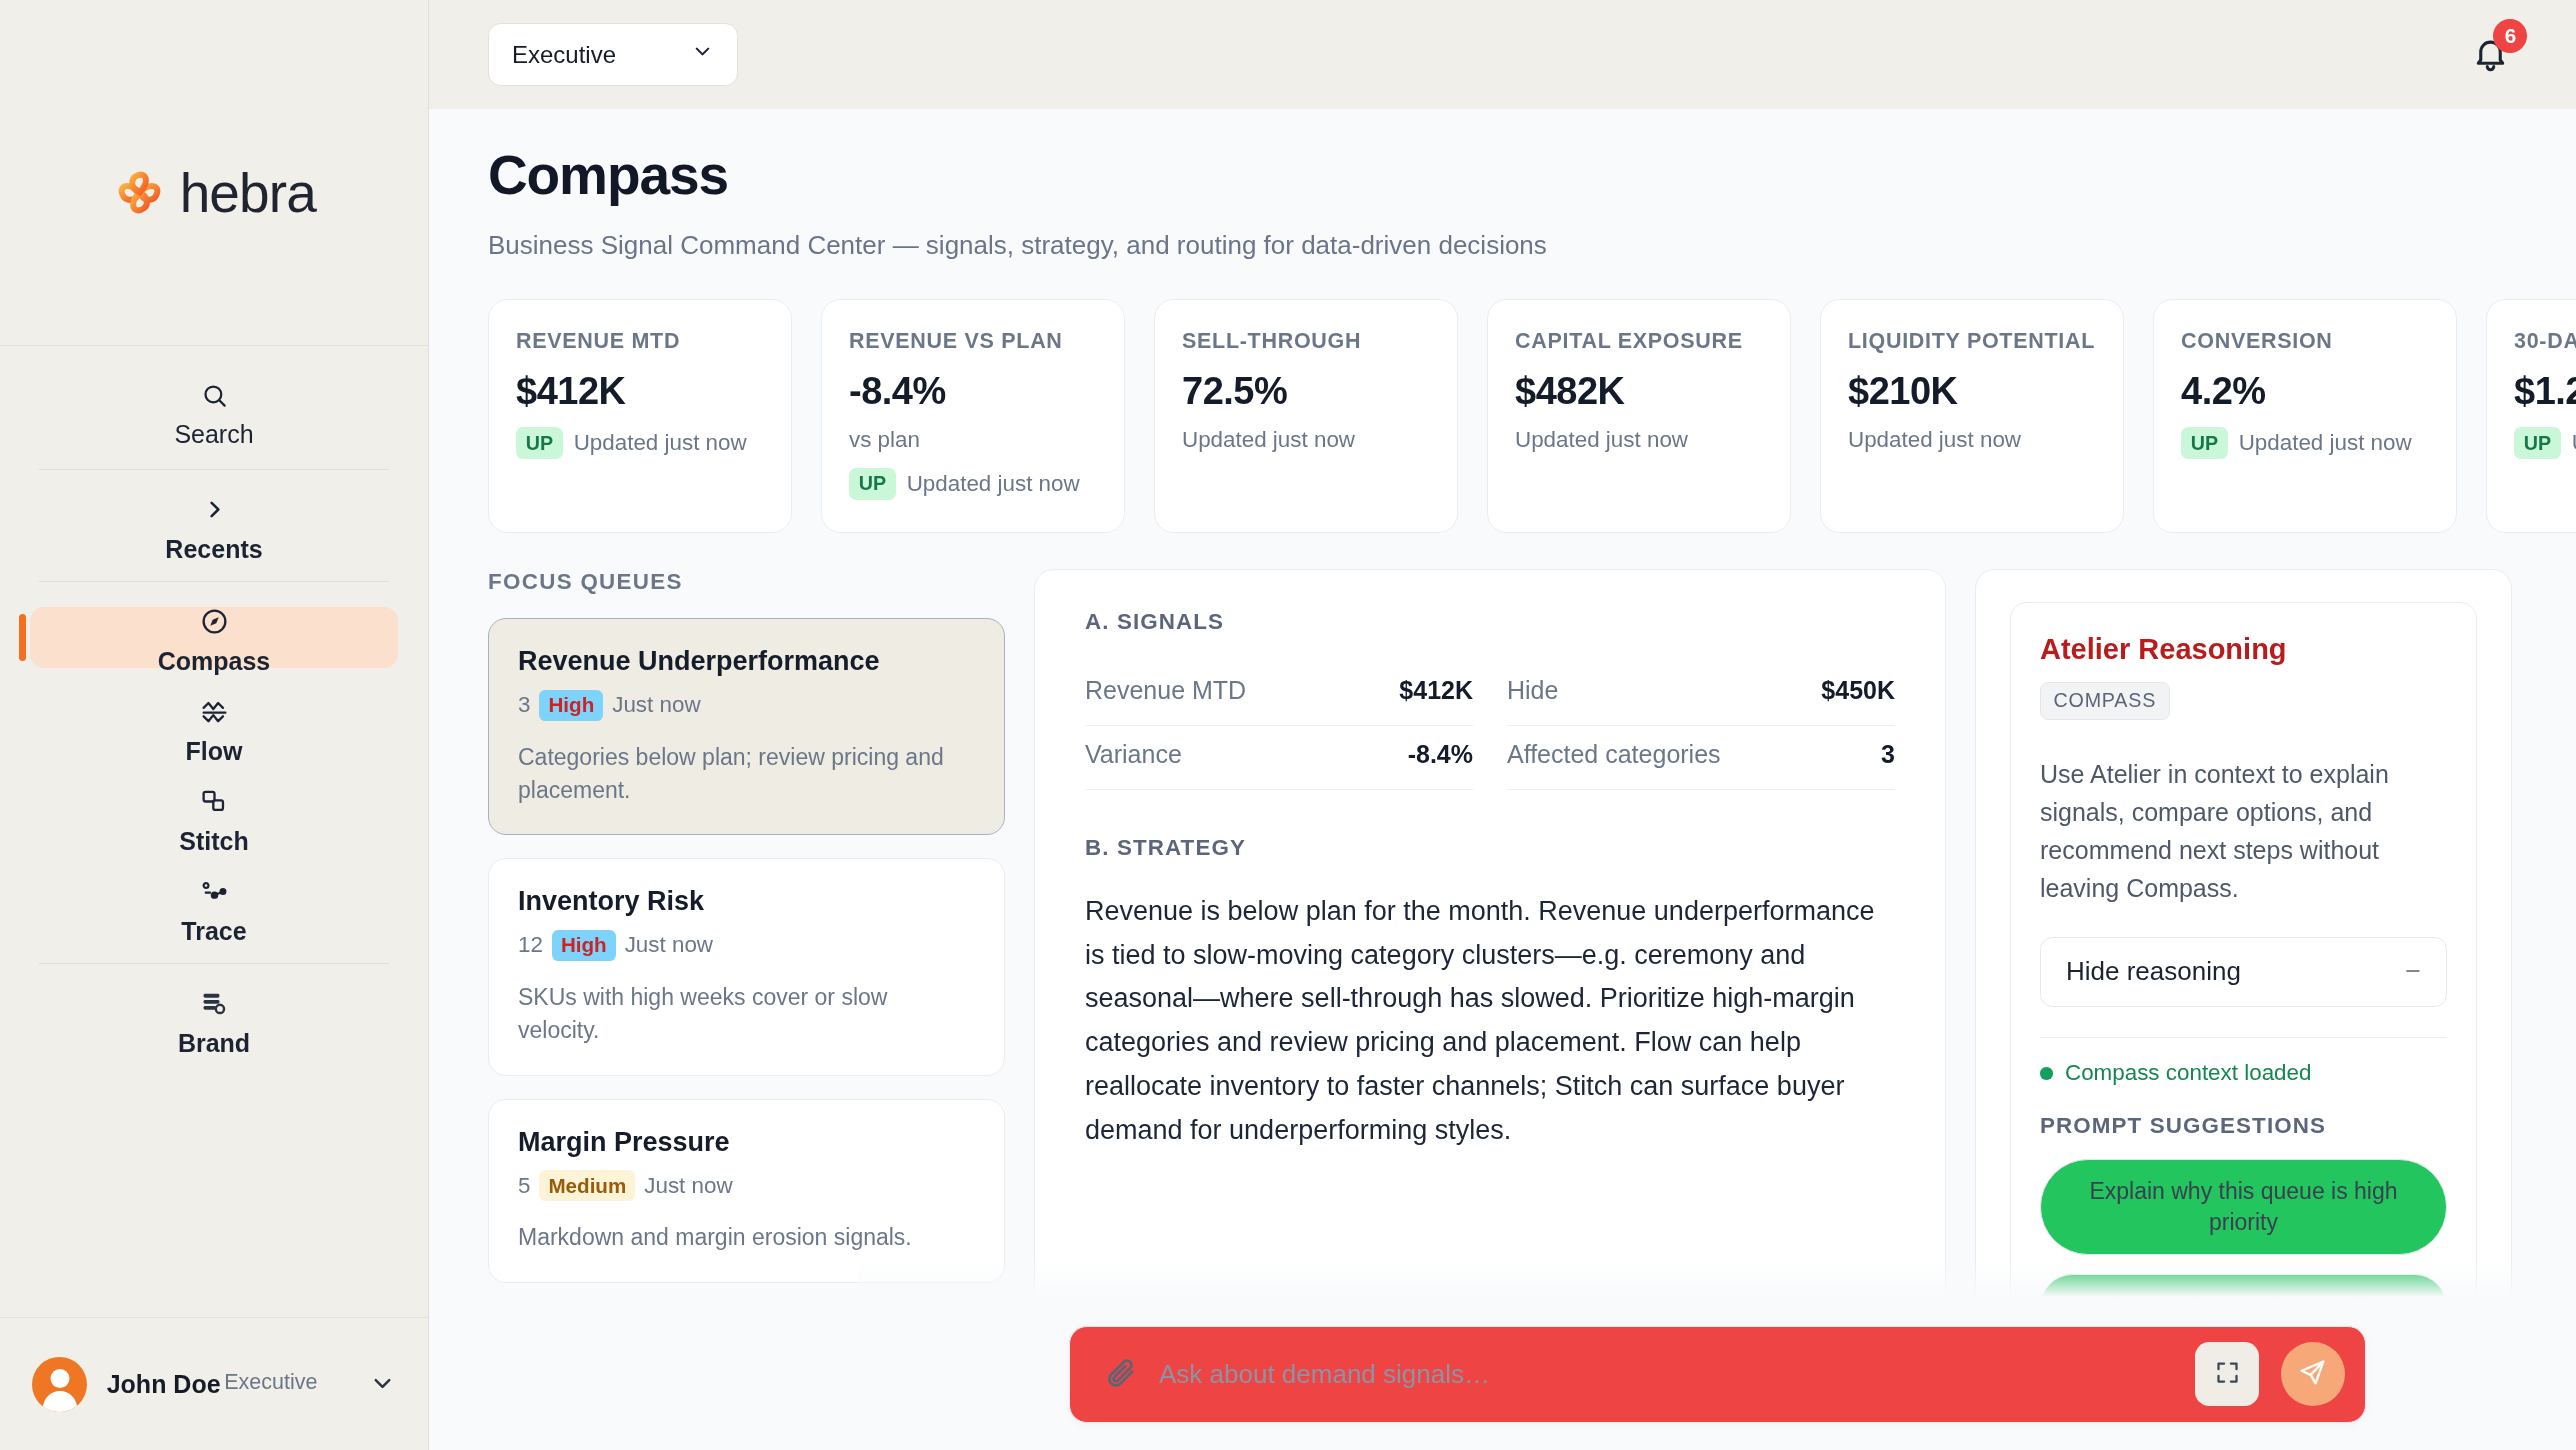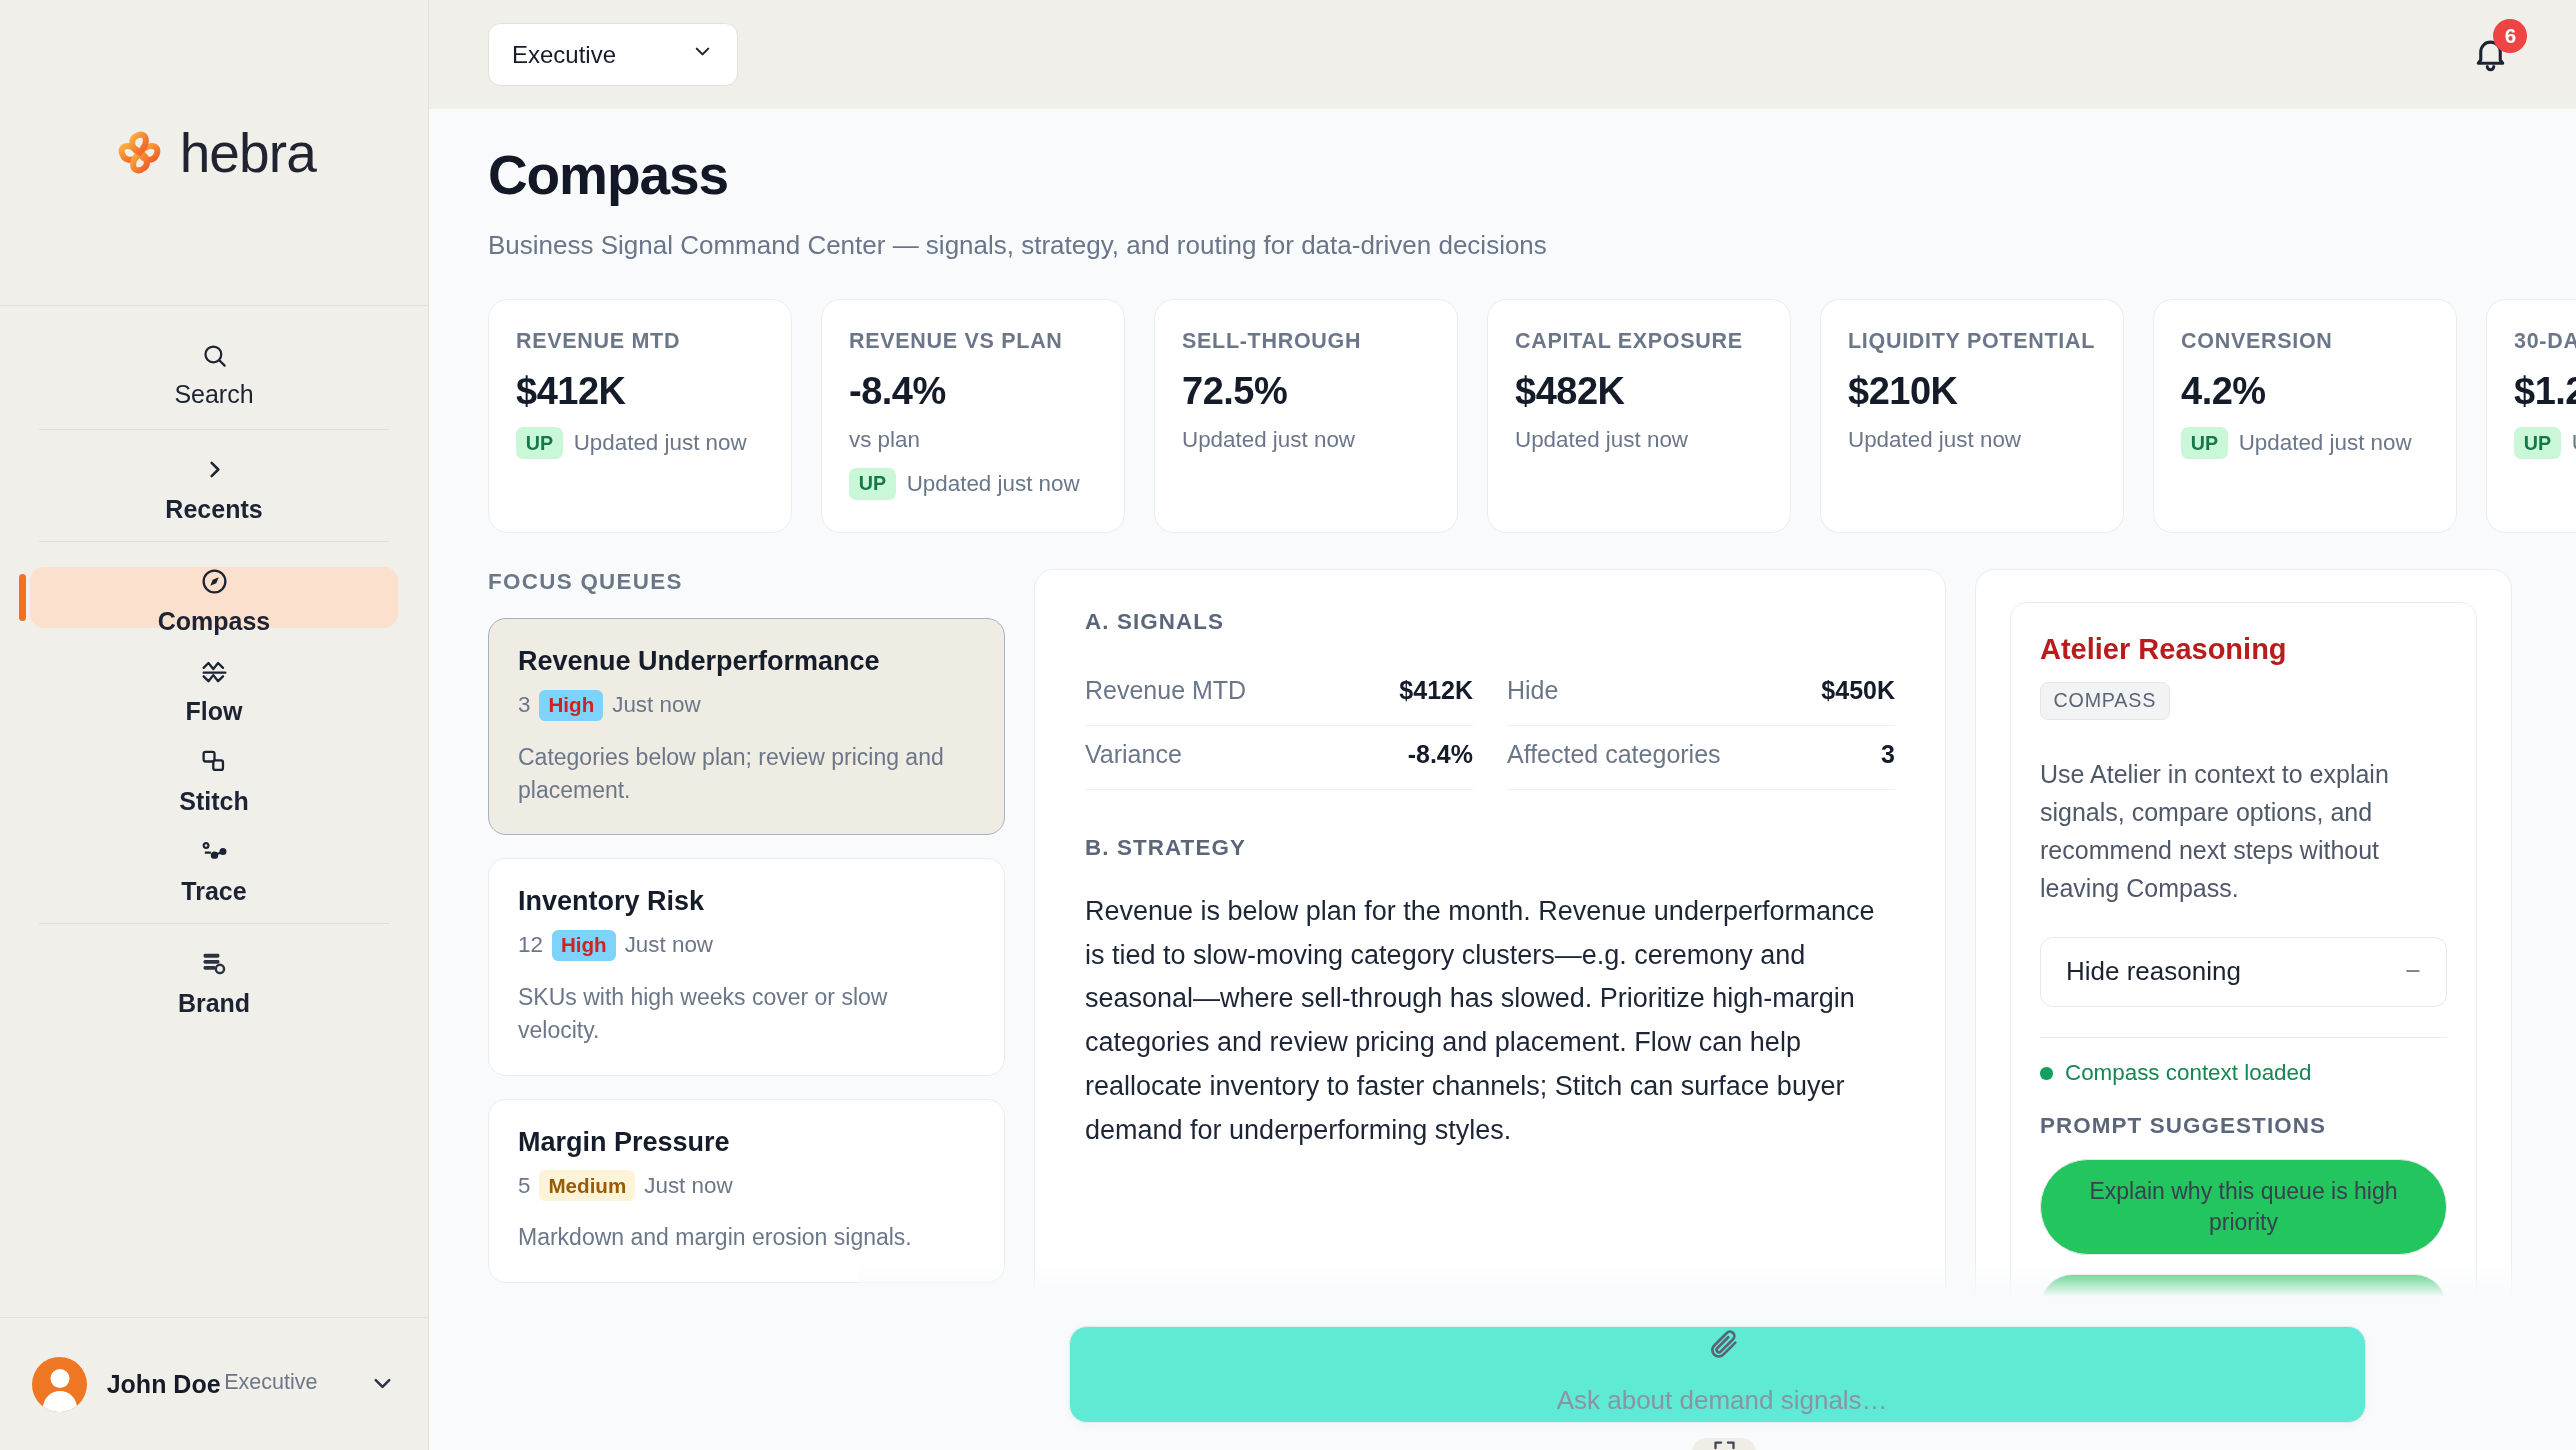--- a/index.html
+++ b/index.html
@@ -17,20 +17,21 @@
     background: #f1efe9;
     border-right: 0.9px solid #e4e0d6;
     display: flex; flex-direction: column;
     flex: 0 0 429px;
     position: relative;
   }
   .logo-zone {
     height: 306px;
     display: flex; align-items: center; justify-content: center;
     border-bottom: 0.9px solid #e4e0d6;
+    margin-top: 40px;
   }
   .logo-row { display: flex; align-items: center; gap: 12.5px; }
   .logo-mark { width: 55px; height: 55px; }
   .logo-text {
     font-size: 55px; font-weight: 400; letter-spacing: -0.9px;
     color: #1f2430;
   }
   .nav-scroll { flex: 1; padding-top: 34px; }
   .nav-item {
     display: flex; align-items: center; gap: 10px;
@@ -186,25 +187,24 @@
     line-height: 1.34; cursor: pointer; background: #22c55e;
   }
 
   
   .chatbar {
     position: absolute; left: 429px; right: 0; bottom: 0;
     height: 154px; background: #f8fafb;
     display: flex; align-items: center; justify-content: center;
   }
   .chat-inner {
-    width: 1297px; height: 97px; background: #5eead4;
+    width: 1297px; height: 97px; background: #ef4444;
     border: 0.9px solid #e7ebf0; border-radius: 18px;
     display: flex; align-items: center; gap: 21.5px; padding: 0 19.7px 0 34px;
     box-shadow: 0 1.8px 9px rgba(20,30,50,.04);
-    flex-direction: column;
   }
   .chat-input {
     flex: 1; border: none; outline: none; background: transparent;
     font-size: 26px; color: #1c2432; font-family: "Liberation Sans", sans-serif;
   }
   .chat-input::placeholder { color: #8b94a4; }
   .icon-btn-sq {
     width: 64px; height: 64px; border-radius: 14.3px; background: #f0ede6;
     display: flex; align-items: center; justify-content: center; cursor: pointer;
   }

